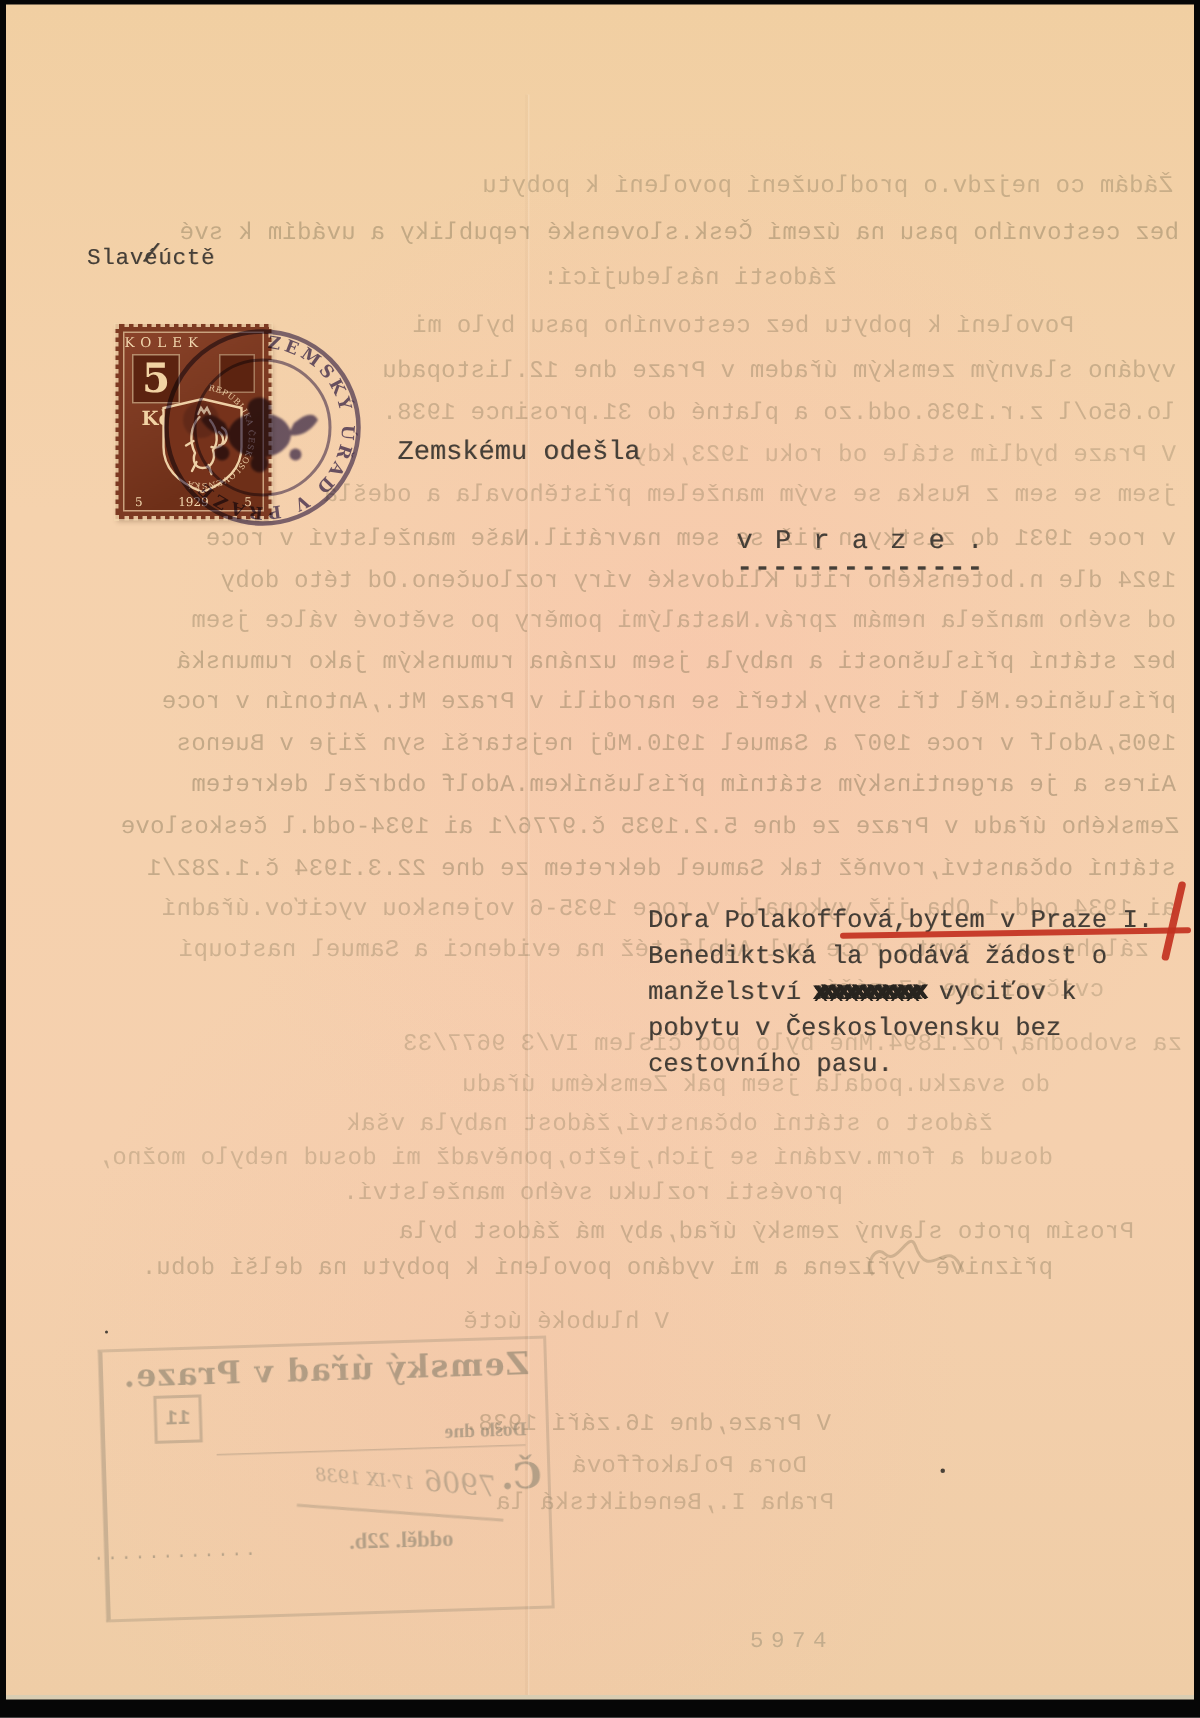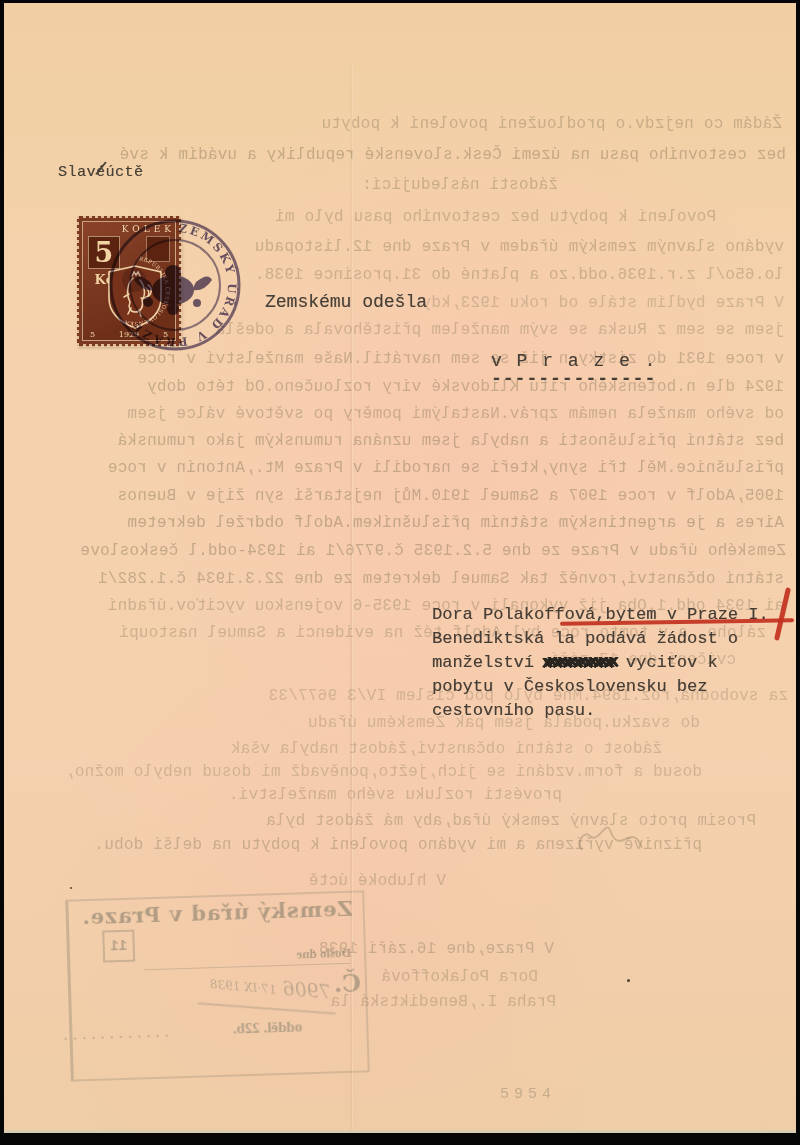--- a/index.html
+++ b/index.html
@@ -33,21 +33,21 @@
   
   .red-underline{position:absolute;left:556px;top:617px;width:234px;height:4px;background:#c23120;
     border-radius:3px;transform:rotate(-.9deg);opacity:.92;}
   .red-tick{position:absolute;left:776px;top:584px;width:5px;height:54px;background:#c23120;
     border-radius:3px;transform:rotate(13deg);opacity:.92;}
   
   .kolek{position:absolute;left:73px;top:213px;width:104px;height:130px;background:#7d3a22;
     outline:3px dotted rgba(244,214,173,.85);outline-offset:-2px;box-shadow:1px 2px 3px rgba(80,50,30,.25);}
   .kolek-inner{position:absolute;inset:5px;border:1.5px solid rgba(240,210,168,.7);
     background:linear-gradient(150deg,#8a432a,#6e2f18 75%);}
-  .kolek-banner{position:absolute;top:2px;left:0;right:0;text-align:right;font-size:9px;
+  .kolek-banner{position:absolute;top:2px;left:0;right:0;text-align:left;font-size:9px;
     letter-spacing:4px;color:#f2d7ae;font-family:"DejaVu Serif",serif;}
   .kolek-5{position:absolute;left:5px;top:14px;width:30px;text-align:center;
     font-family:"DejaVu Serif",serif;font-weight:bold;font-size:27px;color:#f2d3a4;
     background:#5c2310;border:1px solid rgba(240,210,168,.6);}
   .kolek-kc{position:absolute;left:7px;top:50px;width:28px;text-align:center;font-size:13px;
     font-weight:bold;color:#f2d3a4;font-family:"DejaVu Serif",serif;}
   .kolek-corner{position:absolute;right:5px;top:14px;width:22px;height:24px;background:#5c2310;
     border:1px solid rgba(240,210,168,.5);}
   .kolek-bottom{position:absolute;bottom:1px;left:0;right:0;display:flex;justify-content:space-between;
     padding:0 7px;font-size:8px;color:#f2d7ae;font-family:"DejaVu Serif",serif;}
@@ -199,18 +199,18 @@
       <path d="M50,72 Q38,62 34,70 Q42,82 54,80 Z"></path>
       <path d="M96,72 Q108,62 112,70 Q104,82 92,80 Z"></path>
       <ellipse cx="73" cy="62" rx="8" ry="7"></ellipse>
       <circle cx="48" cy="92" r="5"></circle>
         <circle cx="97" cy="93" r="4"></circle>
         <circle cx="73" cy="99" r="6"></circle>
       <circle cx="34" cy="70" r="12" opacity=".3"></circle>
     </g>
   </svg>
 
-  <div class="faint-number">5954</div>
+  <div class="faint-number">5974</div>
 
   <div class="speck" style="left:623px;top:976px;width:3px;height:3px;"></div>
   <div class="speck" style="left:66px;top:884px;width:2px;height:2px;"></div>
 
 </div>
 
 </body></html>

